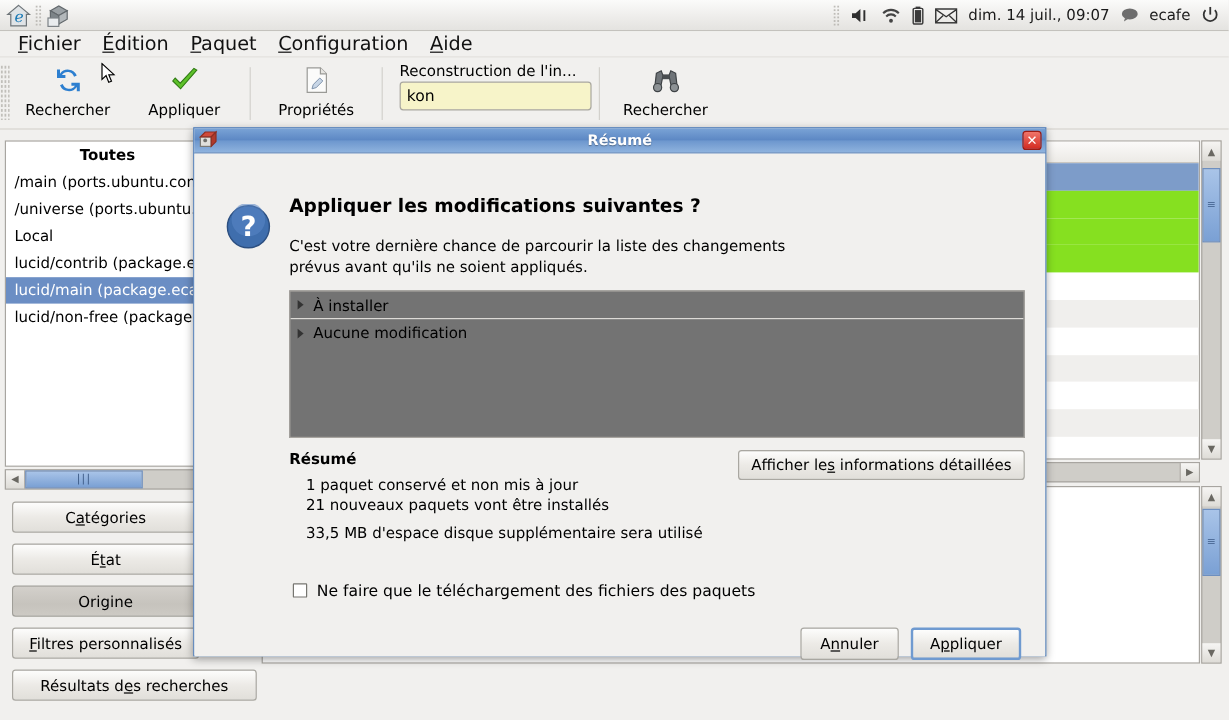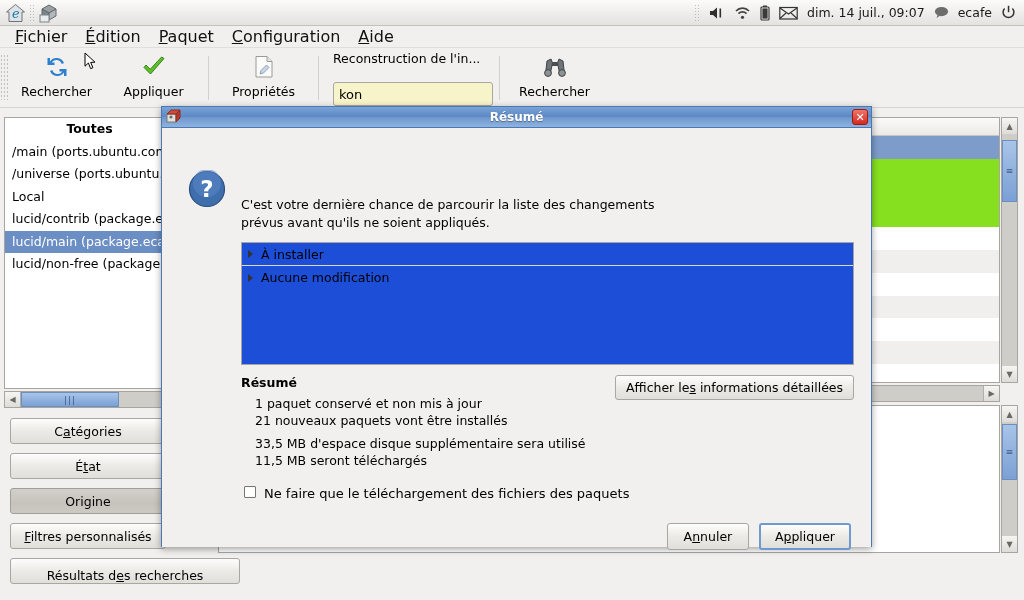--- a/index.html
+++ b/index.html
@@ -70,21 +70,21 @@
     display: flex; flex-direction: column; align-items: center; justify-content: flex-start;
     padding-top: 6px; cursor: default;
   }
   .tb-btn .tb-icon { height: 26px; display: flex; align-items: center; justify-content: center; }
   .tb-btn .tb-label { font-size: 12.5px; margin-top: 4px; white-space: nowrap; }
   .tb-sep { width: 1px; height: 44px; margin: 8px 6px 0 6px; background: #d3d1cc; }
   .tb-search {
     width: 168px; margin-top: 3px; display: flex; flex-direction: column;
     align-items: flex-start; padding-left: 8px;
   }
-  .tb-search-label { font-size: 12.5px; white-space: nowrap; margin-bottom: 16px; }
+  .tb-search-label { font-size: 12.5px; white-space: nowrap; margin-bottom: 2px; }
   .tb-search-input {
     width: 160px; height: 24px;
     background: #f7f4c9;
     border: 1px solid #a9a79f;
     border-radius: 3px;
     padding: 2px 5px;
     font-size: 13px;
     font-family: inherit;
     color: #000;
     outline: none;
@@ -129,21 +129,21 @@
     position: absolute; left: 6px; width: 156px; height: 26px;
     background: linear-gradient(to bottom, #fdfdfc 0%, #eceae6 50%, #e1dfda 100%);
     border: 1px solid #a9a7a1; border-radius: 3px;
     font-size: 12.5px; display: flex; align-items: center; justify-content: center;
     cursor: default; overflow: hidden; white-space: nowrap;
   }
   .side-btn.active {
     background: linear-gradient(to bottom, #d3d0cb 0%, #c6c3bd 60%, #cdcac4 100%);
     border-color: #a09e98;
   }
-  .side-btn.wide { width: 230px; align-items: flex-end; }
+  .side-btn.wide { width: 204px; }
   .side-btn u { text-decoration: underline; }
 
   
   #pkg-panel { position: absolute; left: 172px; top: 8px; width: 848px; height: 283px; }
   #pkg-list {
     position: absolute; left: 0; top: 0; width: 828px; height: 266px;
     background: #fff; border: 1px solid #a8a5a0; overflow: hidden;
   }
   #pkg-head { height: 18px; background: linear-gradient(to bottom,#fbfaf9,#eceae6); border-bottom:1px solid #c9c6c1; }
   .pkg-row { height: 22.8px; line-height: 22.8px; padding-left: 6px; font-size: 12.5px;
@@ -227,21 +227,21 @@
   }
   #dlg-q-icon {
     position: absolute; left: 26px; top: 42px; width: 38px; height: 38px;
   }
   #dlg-sub {
     position: absolute; left: 79px; top: 68px; width: 420px;
     font-size: 12.5px; line-height: 18px; color: #000000;
   }
   #dlg-tree {
     position: absolute; left: 79px; top: 114px; width: 613px; height: 123px;
-    background: #1d4ed8; border: 1px solid #a8a5a0; overflow: hidden;
+    background: #737373; border: 1px solid #a8a5a0; overflow: hidden;
   }
   .tree-row {
     height: 23px; line-height: 23px; font-size: 12.5px;
     padding-left: 6px; display: flex; align-items: center;
     border-bottom: 1px solid #dcdad6;
   }
   .tri {
     display: inline-block; width: 0; height: 0;
     border-left: 5px solid #333;
     border-top: 4px solid transparent;
@@ -510,20 +510,21 @@
 
     <div id="dlg-body">
       <div id="dlg-q-icon">
         <svg width="38" height="38" viewBox="0 0 38 38">
           <circle cx="19" cy="19" r="17.5" fill="#3f6ead" stroke="#2c4f80" stroke-width="1.2"></circle>
           <circle cx="19" cy="13" r="14" fill="#5a87c6" opacity=".55"></circle>
           <text x="19" y="27" text-anchor="middle" font-family="DejaVu Sans, sans-serif" font-size="23" font-weight="bold" fill="#ffffff">?</text>
         </svg>
       </div>
 
+      <div id="dlg-heading">Appliquer les modifications suivantes ?</div>
       <div id="dlg-sub">C'est votre dernière chance de parcourir la liste des changements prévus avant qu'ils ne soient appliqués.</div>
 
       <div id="dlg-tree">
         <div class="tree-row">
           <span class="tri"></span>
           <span>À installer</span>
         </div>
         <div class="tree-row" style="border-bottom:none">
           <span class="tri"></span>
           <span>Aucune modification</span>
@@ -532,21 +533,20 @@
 
       <div id="dlg-summary-title">Résumé</div>
 
       <div id="dlg-sum-a">
         <div>1 paquet conservé et non mis à jour</div>
         <div>21 nouveaux paquets vont être installés</div>
       </div>
 
       <div id="dlg-sum-b">
         <div>33,5 MB d'espace disque supplémentaire sera utilisé</div>
-        <div>11,5 MB seront téléchargés</div>
       </div>
 
       <div id="dlg-details-btn">
         <span>Afficher le<u>s</u> informations détaillées</span>
       </div>
 
       <div id="dlg-check-row">
         <span class="checkbox"></span>
         <span>Ne faire que le téléchargement des fichiers des paquets</span>
       </div>

